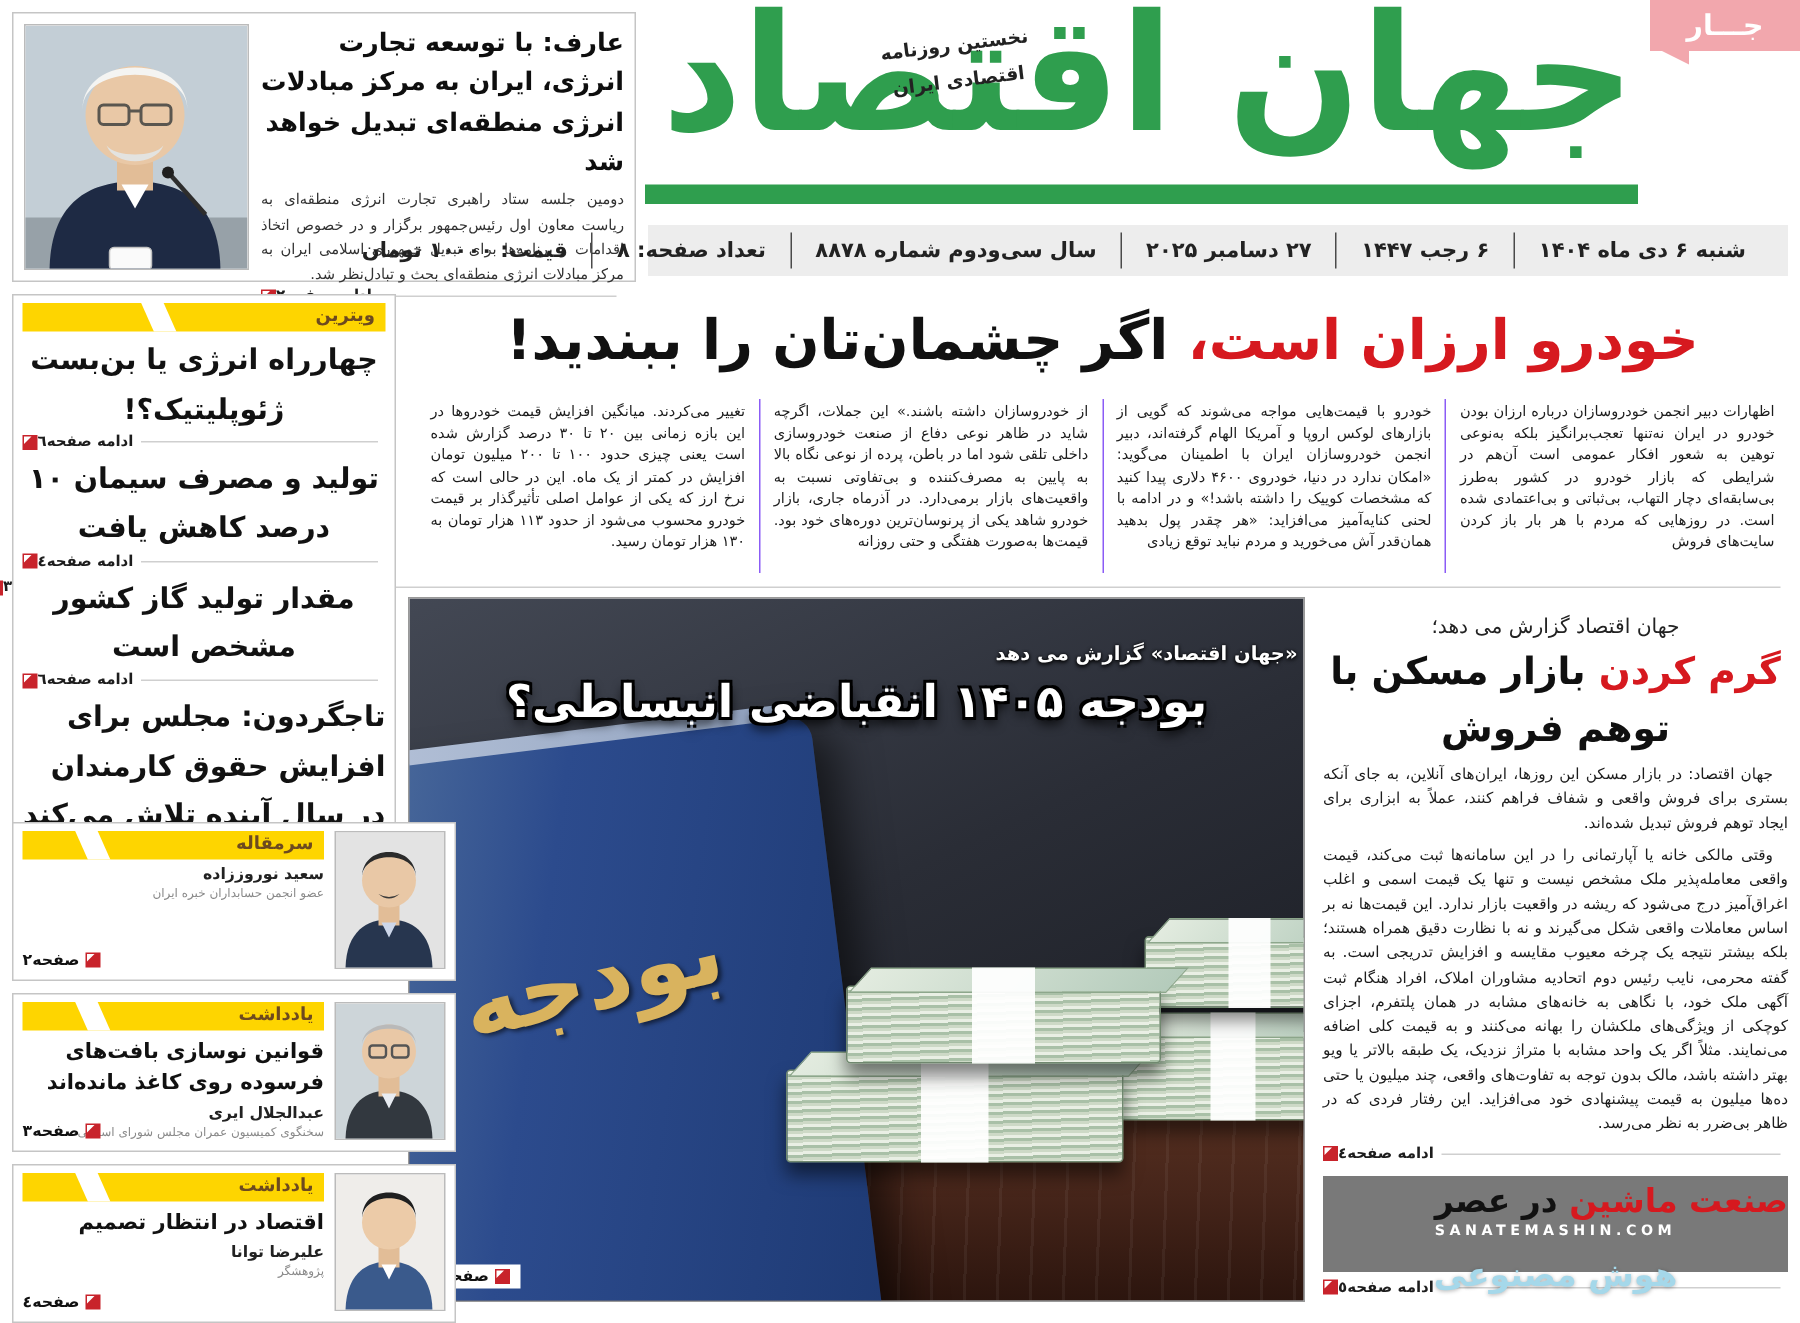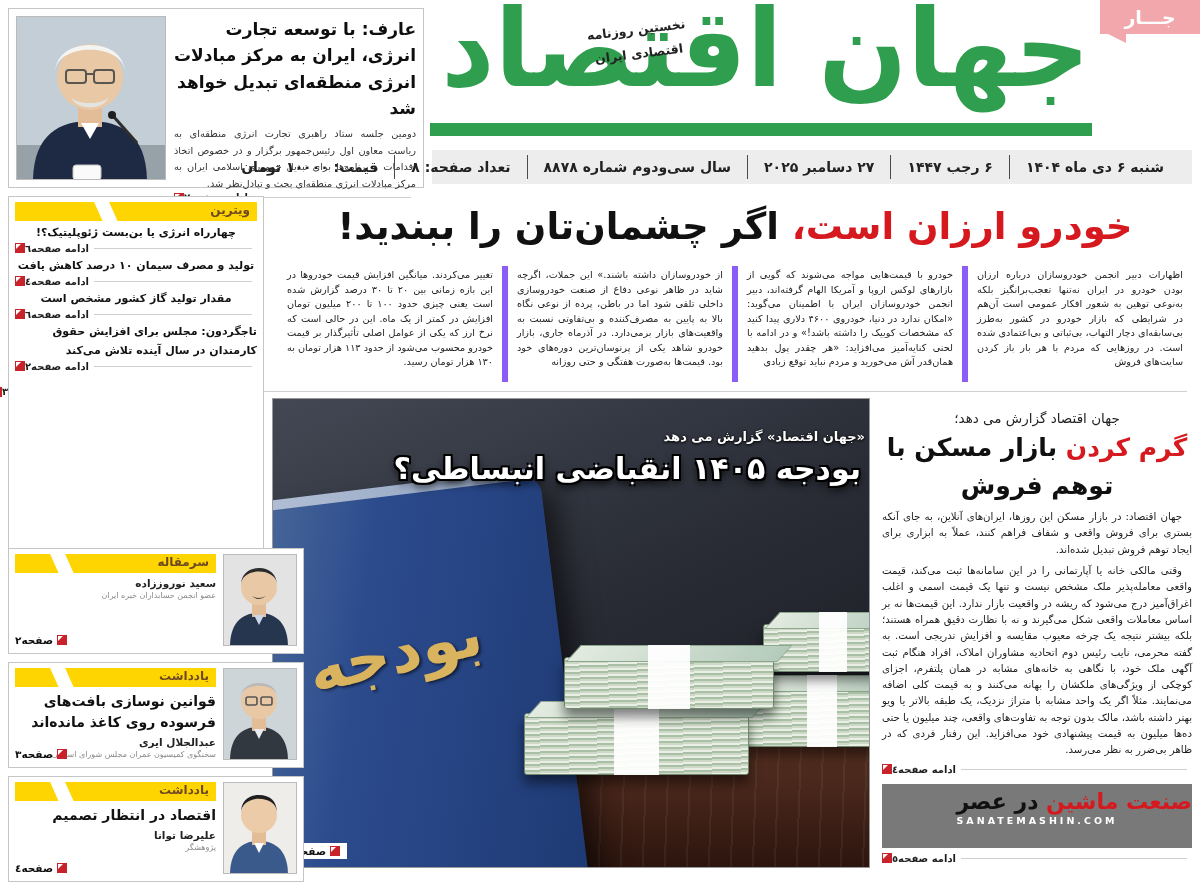--- a/index.html
+++ b/index.html
@@ -33,61 +33,61 @@
   
   .dateline { position:absolute; left:432px; right:8px; top:150px; height:34px; background:#ededed; display:flex; align-items:center; justify-content:space-between; padding:0 12px; }
   .dl-item { font-size:14px; font-weight:bold; color:#222; padding:4px 16px; white-space:nowrap; }
   .dl-item + .dl-item { border-right:1.5px solid #4a4a4a; }
 
   
   .main-headline { position:absolute; left:278px; right:8px; top:196px; height:62px; text-align:center; font-size:37px; font-weight:900; line-height:62px; color:#111; white-space:nowrap; }
   .red-text { color:#d6191f; }
   .main-cols { position:absolute; left:278px; right:8px; top:266px; height:116px; display:flex; overflow:hidden; }
   .mcol { flex:1; padding:2px 9px 0; font-size:9.7px; line-height:1.5; text-align:justify; color:#1c1c1c; }
-  .mcol + .mcol { border-right:6px solid #8b5cf6; }
+  .mcol + .mcol { border-right:1px solid #8b5cf6; }
   .main-cont { position:absolute; left:278px; right:8px; top:386px; }
 
   
   .feature-img { position:absolute; left:272px; top:398px; width:598px; height:470px; overflow:hidden; background:linear-gradient(155deg,#434854 0%,#2a2d36 45%,#15171d 100%); border:1px solid #999; }
   .desk { position:absolute; left:0; right:0; bottom:0; height:158px; background:linear-gradient(180deg,#5e3524 0%,#46251a 55%,#2c150e 100%); }
   .desk::after { content:''; position:absolute; inset:0; background:repeating-linear-gradient(92deg, rgba(255,255,255,.05) 0 2px, transparent 2px 22px); }
   .binder { position:absolute; left:-36px; top:96px; width:330px; height:430px; background:linear-gradient(105deg,#54749f 0%,#2c4b8d 38%,#1e3a74 100%); transform:rotate(-7deg); border-radius:8px 16px 4px 4px; box-shadow:14px 10px 28px rgba(0,0,0,.55); }
   .binder::before { content:''; position:absolute; left:8px; right:10px; top:-9px; height:10px; background:linear-gradient(90deg,#b7c4da,#8fa0bd); border-radius:4px; }
   .binder-label { position:absolute; left:50%; top:120px; transform:translateX(-50%) rotate(-6deg); font-size:62px; font-weight:bold; color:#d9b35e; text-shadow:2px 2px 3px rgba(0,0,0,.55); }
   .ring { position:absolute; left:20px; bottom:118px; width:26px; height:26px; border-radius:50%; background:#d7dde7; box-shadow:inset 0 0 0 7px #79829b, 0 2px 5px rgba(0,0,0,.6); }
   .stack { position:absolute; background:repeating-linear-gradient(178deg,#e9efe4 0 2px,#a9c0a7 2px 4px,#cdd9c6 4px 6px); border:1px solid #70886f; border-radius:3px; box-shadow:0 8px 12px rgba(0,0,0,.5); }
   .stack::before { content:''; position:absolute; top:-13px; left:8px; right:-12px; height:15px; background:linear-gradient(90deg,#e2ebdf,#b4cbbb); transform:skewX(-42deg); border:1px solid #8da78c; }
   .stack .band { position:absolute; top:-13px; bottom:-1px; left:40%; width:20%; background:rgba(255,255,255,.93); }
   .s1 { right:120px; bottom:92px; width:225px; height:62px; }
   .s2 { right:95px; bottom:158px; width:210px; height:52px; }
   .s3 { right:-28px; bottom:120px; width:150px; height:60px; }
   .s4 { right:-34px; bottom:195px; width:140px; height:48px; }
   .img-kicker { position:absolute; top:30px; right:4px; color:#fff; font-size:13px; font-weight:bold; text-shadow:0 1px 3px #000, 0 0 2px #000; }
-  .img-headline { position:absolute; top:52px; left:8px; right:8px; color:#fff; font-size:30px; font-weight:900; text-shadow:2px 2px 0 #000,-2px 2px 0 #000,2px -2px 0 #000,-2px -2px 0 #000,0 4px 8px #000; }
+  .img-headline { position:absolute; top:52px; left:8px; right:8px; text-align:center; color:#fff; font-size:30px; font-weight:900; text-shadow:2px 2px 0 #000,-2px 2px 0 #000,2px -2px 0 #000,-2px -2px 0 #000,0 4px 8px #000; }
   .img-badge { position:absolute; left:8px; bottom:8px; background:#fff; padding:2px 7px; display:flex; align-items:center; gap:4px; font-size:10.5px; font-weight:bold; color:#111; }
 
   
   .housing-col { position:absolute; left:882px; top:402px; width:310px; }
   .h-kicker { text-align:center; font-size:13.5px; color:#222; margin-top:8px; }
   .h-headline { text-align:center; font-size:25px; font-weight:900; line-height:1.5; margin-top:3px; color:#101010; }
   .h-body p { font-size:10.2px; line-height:1.6; text-align:justify; color:#1c1c1c; margin-top:5px; text-indent:10px; }
   .housing-col .cont-row { margin-top:5px; }
   .ai-panel { position:relative; margin-top:9px; height:64px; background:rgba(102,102,102,.88); }
   .ai-line1 { text-align:right; padding-top:5px; font-size:22px; font-weight:900; color:#111; }
   .ai-mark { text-align:center; font-size:9.5px; letter-spacing:3px; color:#fff; font-weight:bold; margin-top:1px; }
   .ai-line2 { position:absolute; left:0; right:0; bottom:-15px; text-align:center; font-size:22px; font-weight:900; color:#a5d8ea; text-shadow:0 1px 3px rgba(0,0,0,.3); }
   .ai-cont { margin-top:24px; }
 
   
   .yhead { position:relative; height:19px; background:#fed500; overflow:hidden; }
   .yhead .ylabel { position:absolute; right:7px; top:1px; font-size:12px; font-weight:bold; color:#6d4a1f; }
   .yhead::after { content:''; position:absolute; left:84px; top:-2px; width:15px; height:26px; background:#fff; transform:skewX(24deg); }
   .showcase-box { left:8px; top:196px; width:256px; height:444px; padding:5px 6px; }
   .sitem { padding-top:3px; }
-  .sitem-headline { font-size:11px; font-weight:900; line-height:1.72; text-align:center; color:#121212; }
+  .sitem-headline { font-size:19px; font-weight:900; line-height:1.72; text-align:center; color:#121212; }
   .profile-box { left:8px; width:296px; height:106px; padding:5px 6px; }
   .pb2 { top:548px; } .pb3 { top:662px; } .pb4 { top:776px; }
   .pbody { display:flex; gap:7px; height:100%; }
   .pphoto { width:74px; flex:none; border:1px solid #bbb; overflow:hidden; height:92px; }
   .pcontent { flex:1; position:relative; }
   .pcontent .yhead { margin-bottom:4px; }
   .pcontent .yhead::after { left:40px; }
   .phead { font-size:14px; font-weight:900; line-height:1.5; text-align:right; color:#111; }
   .pauthor { font-size:10.5px; font-weight:bold; color:#222; margin-top:3px; }
   .prole { font-size:8px; color:#8a8a8a; margin-top:2px; }
@@ -201,20 +201,21 @@
       <span class="cont-line"></span>
       <span class="cont-label">ادامه صفحه٤</span>
       <span class="cicon"></span>
     </div>
 
     <div class="ai-panel">
       <div class="ai-line1">
         <span class="red-text">صنعت ماشین</span><span> در عصر</span>
       </div>
       <div class="ai-mark">SANATEMASHIN.COM</div>
+      <div class="ai-line2">هوش مصنوعی</div>
     </div>
     <div class="cont-row ai-cont">
       <span class="cont-line"></span>
       <span class="cont-label">ادامه صفحه٥</span>
       <span class="cicon"></span>
     </div>
   </div>
 
   <div class="box showcase-box">
     <div class="yhead">

